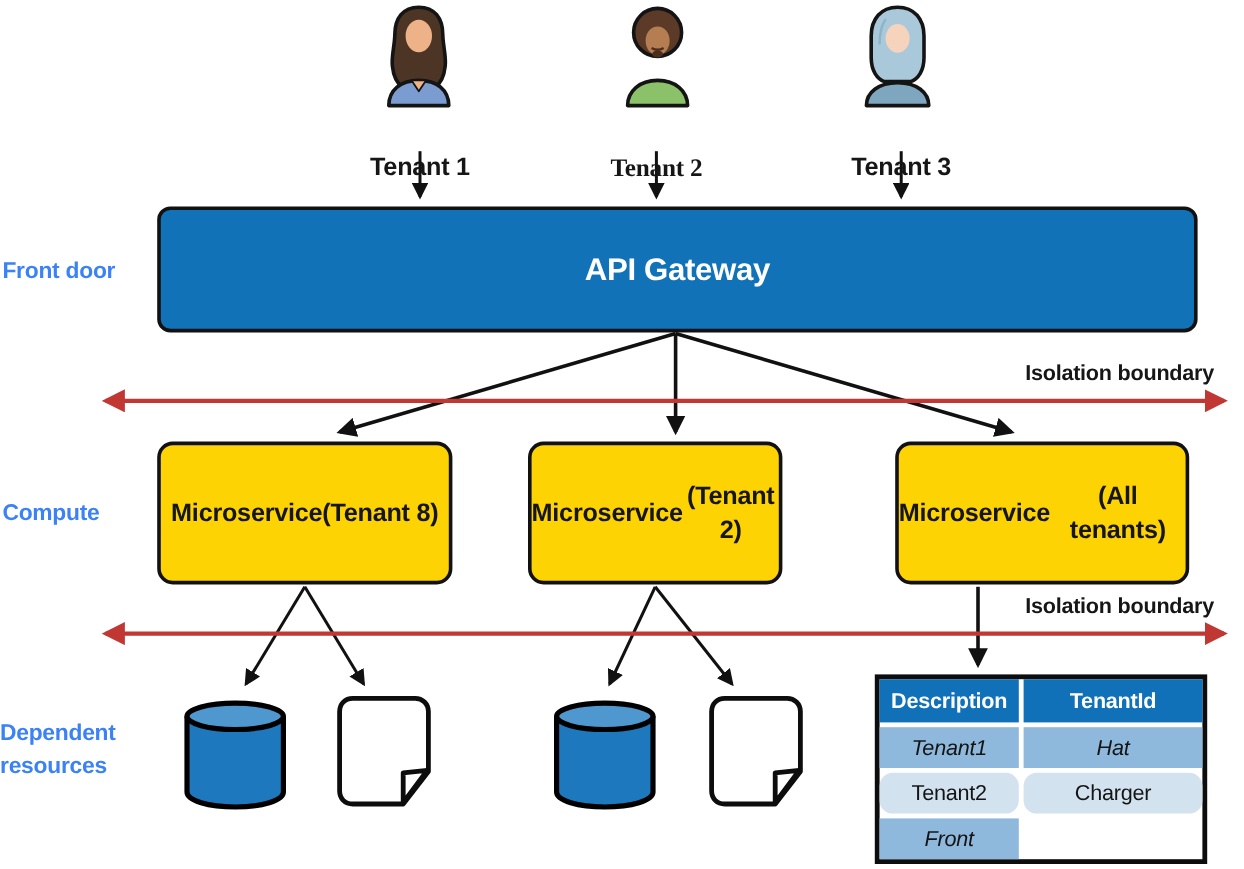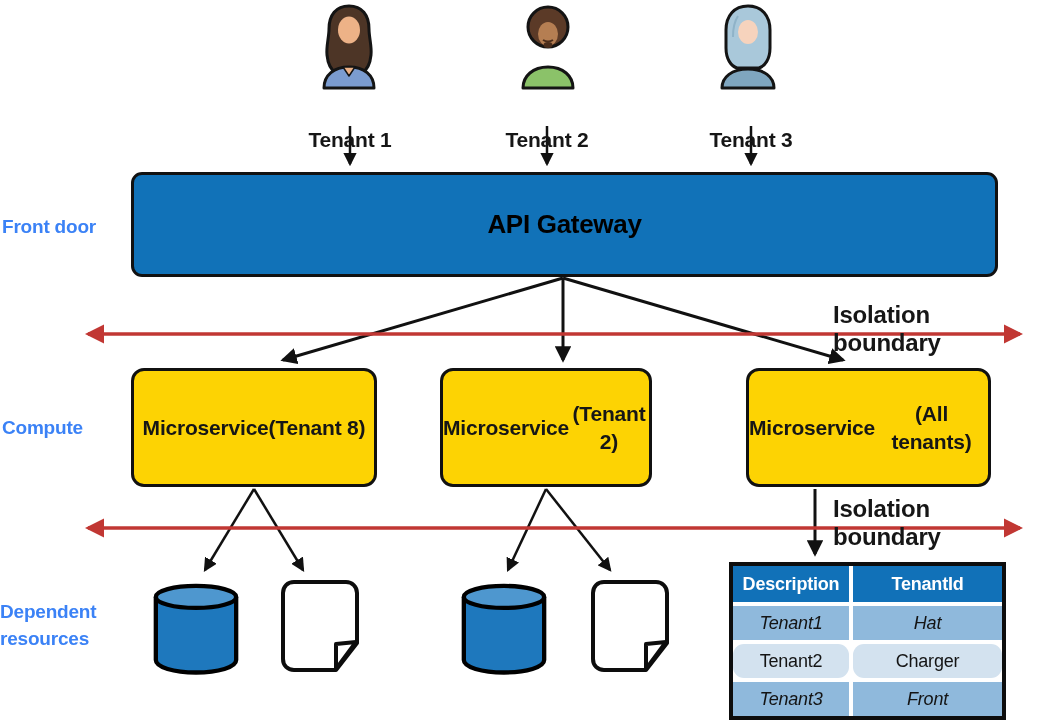--- a/index.html
+++ b/index.html
@@ -22,39 +22,39 @@
   
   #connectors{position:absolute;left:0;top:0;pointer-events:none;}
   
   .avatar{position:absolute;top:3px;}
   .tenant-label{position:absolute;top:92px;width:140px;text-align:center;font-size:21px;font-weight:600;margin-top:36px;}
   
   .gateway{
     position:absolute;left:131px;top:172px;width:867px;height:105px;box-sizing:border-box;
     background:var(--gateway-blue);border:3.5px solid var(--line-black);border-radius:11px;
     display:flex;align-items:center;justify-content:center;
-    color:#000000;font-size:26px;font-weight:bold;letter-spacing:-0.3px;
+    color:#ffffff;font-size:26px;font-weight:bold;letter-spacing:-0.3px;
   }
   
   .ms{
     position:absolute;top:368px;height:119px;box-sizing:border-box;
     background:var(--microservice-yellow);border:3.5px solid var(--line-black);border-radius:13px;
     display:flex;flex-direction:row;align-items:center;justify-content:center;
     font-size:21px;font-weight:600;line-height:28px;color:#161616;text-align:center;
   }
   .ms1{left:131px;width:246px;}
   .ms2{left:440px;width:212px;}
   .ms3{left:746px;width:245px;}
   
   .row-label{position:absolute;font-size:19px;font-weight:700;color:#3b82f6;}
   .lbl-front-door{left:2px;top:216px;}
   .lbl-compute{left:2px;top:417px;}
   .lbl-dep-res{left:0;top:598px;width:100px;text-align:left;line-height:27px;}
   
-  .boundary-label{position:absolute;left:833px;width:200px;text-align:left;font-size:24px;font-weight:600;color:#161616;}
+  .boundary-label{position:absolute;left:833px;width:200px;text-align:center;font-size:18px;font-weight:600;color:#161616;}
   .bl1{top:301px;}
   .bl2{top:495px;}
   
   .resource{position:absolute;top:578px;}
   
   .tenant-table{
     position:absolute;left:729px;top:562px;
     display:grid;grid-template-columns:116px 149px;grid-template-rows:36px 34px 34px 34px;gap:4px;
     background:#fff;border:4px solid #0d0d0d;
   }
@@ -124,21 +124,21 @@
   <div class="avatar" style="left:713px;">
     <svg width="70" height="88" viewBox="0 0 70 88">
       <path d="M9 85 C9 74 19 66 35 66 C51 66 61 74 61 85 Z" fill="#7fa6bf" stroke="#141414" stroke-width="3" stroke-linejoin="round"></path>
       <path d="M35 3 C21 3 13 13 13 27 L13 45 C13 56 18 63 24 65 L46 65 C52 63 57 56 57 45 L57 27 C57 13 49 3 35 3 Z" fill="#a9c8da" stroke="#141414" stroke-width="3" stroke-linejoin="round"></path>
       <ellipse cx="35" cy="29" rx="10" ry="12" fill="#f6d3bd"></ellipse>
       <path d="M25 13 C21 19 20 26 20 34" fill="none" stroke="#8fb3c8" stroke-width="2"></path>
     </svg>
   </div>
 
   <div class="tenant-label" style="left:280px;">Tenant 1</div>
-  <div class="tenant-label" style="left:477px;">Tenant 2</div>
+  <div class="tenant-label" style="left:477px;font-family:Liberation Serif, serif;">Tenant 2</div>
   <div class="tenant-label" style="left:681px;">Tenant 3</div>
 
   <div class="row-label lbl-front-door">Front door</div>
   <div class="row-label lbl-compute">Compute</div>
   <div class="row-label lbl-dep-res">Dependent resources</div>
 
   <div class="gateway">
     <span>API Gateway</span>
   </div>
 
@@ -183,17 +183,16 @@
     </svg>
   </div>
 
   <div class="tenant-table">
     <div class="tt-cell tt-header">Description</div>
     <div class="tt-cell tt-header">TenantId</div>
     <div class="tt-cell row-med">Tenant1</div>
     <div class="tt-cell row-med">Hat</div>
     <div class="tt-cell row-light">Tenant2</div>
     <div class="tt-cell row-light">Charger</div>
-    <div class="tt-cell row-med">Tenant3</div>
     <div class="tt-cell row-med">Front</div>
   </div>
 
 </div>
 
 </body></html>

